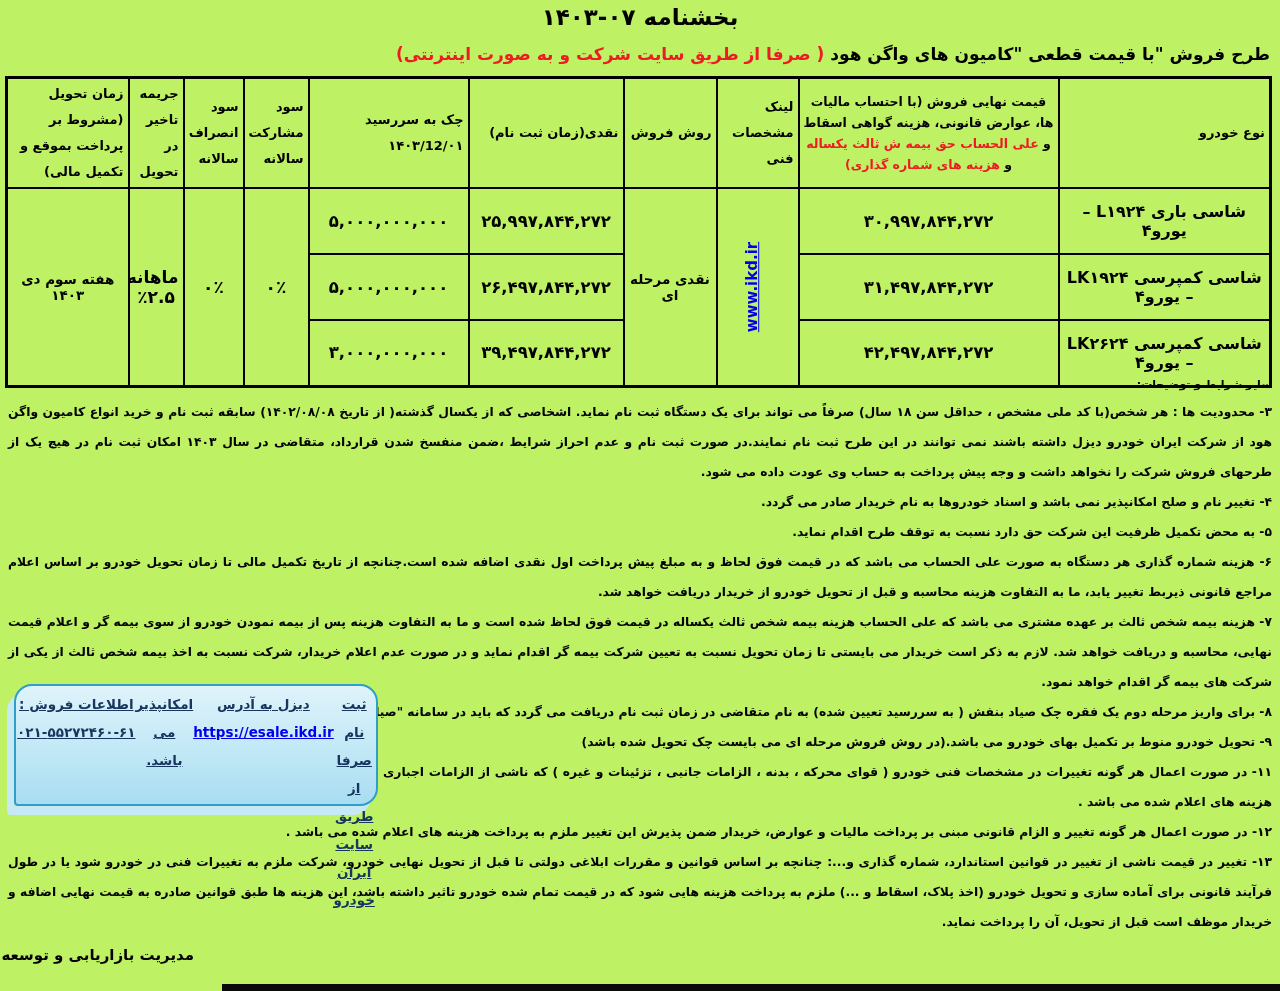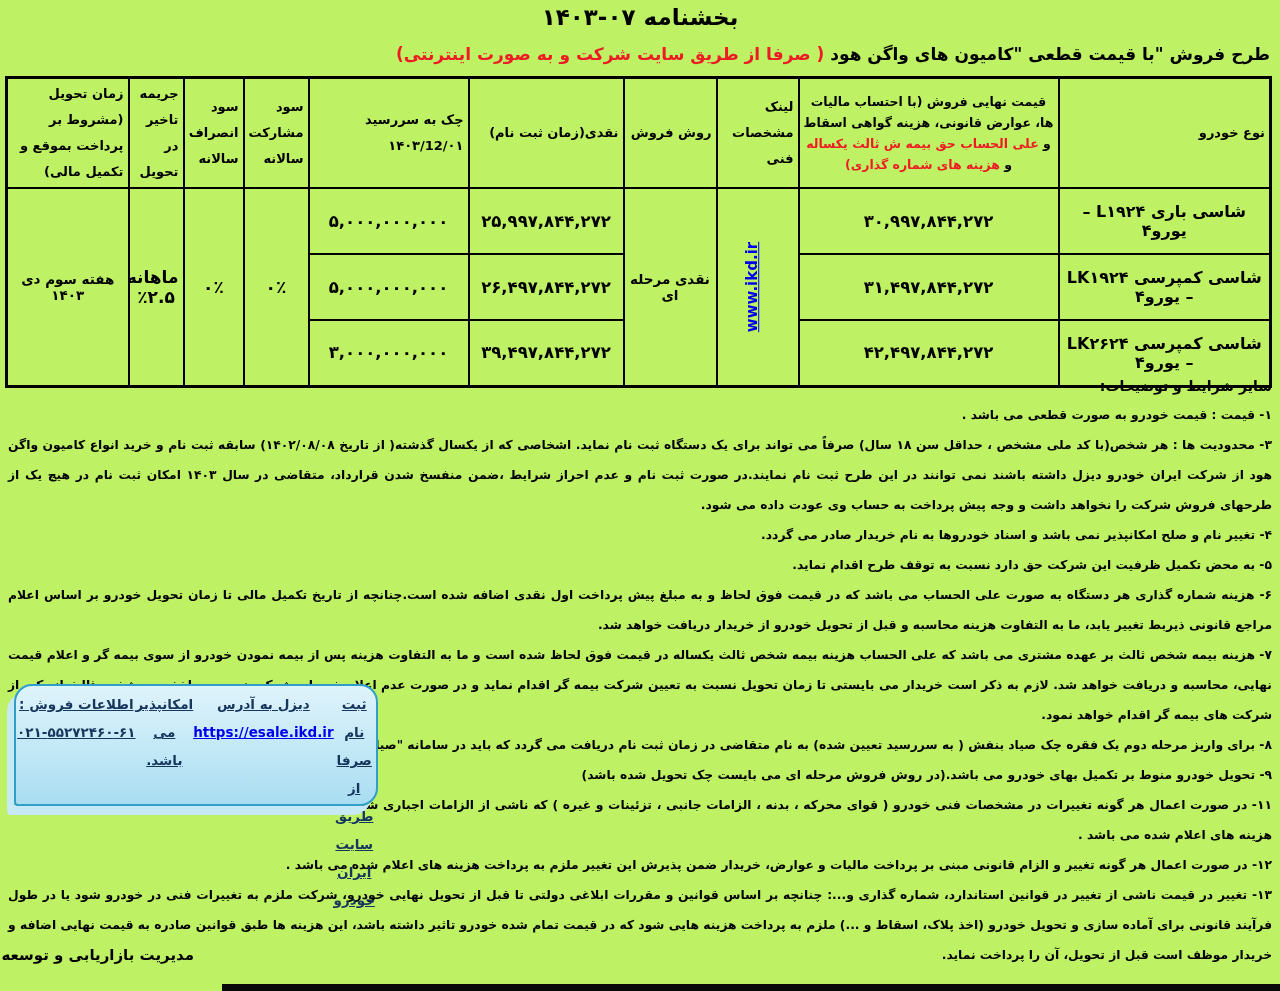--- a/index.html
+++ b/index.html
@@ -40,21 +40,21 @@
   td.c-pct   { font-size:17px; }
   td.c-deliv { font-size:13.5px; }
   td.c-link  { padding:0; }
   td.c-link .rot {
     display:inline-block; transform:rotate(-90deg); white-space:nowrap;
     color:#0000ee; text-decoration:underline; font-size:15px; font-weight:bold;
     direction:ltr;
   }
   
   .conditions { position:absolute; top:378px; right:8px; left:8px; z-index:1; }
-  .conditions h2 { font-size:14px; font-weight:bold; margin-bottom:6px; }
+  .conditions h2 { font-size:11px; font-weight:bold; margin-bottom:6px; }
   .conditions p {
     font-size:12.3px; font-weight:bold; line-height:30px;
     text-align:justify; text-align-last:right;
   }
   
   .callout {
     position:absolute; top:684px; right:902px; left:14px; height:122px; z-index:2;
     background:linear-gradient(180deg,#dff3fb 0%,#bfe7f6 60%,#a9ddf1 100%);
     border:2px solid #2f9ec9; border-radius:18px 18px 18px 4px;
     box-shadow:-7px 9px 0 #c7e9f6;
@@ -135,21 +135,20 @@
         <td class="c-name">شاسی کمپرسی LK۲۶۲۴ – یورو۴</td>
         <td class="c-num">۴۲,۴۹۷,۸۴۴,۲۷۲</td>
         <td class="c-num">۳۹,۴۹۷,۸۴۴,۲۷۲</td>
         <td class="c-num">۳,۰۰۰,۰۰۰,۰۰۰</td>
       </tr>
     </tbody>
   </table>
 
   <div class="conditions">
     <h2>سایر شرایط و توضیحات:</h2>
-    <p>۱- قیمت : قیمت خودرو به صورت قطعی می باشد .</p>
     <p>۳- محدودیت ها : هر شخص(با کد ملی مشخص ، حداقل سن ۱۸ سال) صرفاً می تواند برای یک دستگاه ثبت نام نماید. اشخاصی که از یکسال گذشته( از تاریخ ۱۴۰۲/۰۸/۰۸) سابقه ثبت نام و خرید انواع کامیون  واگن هود از شرکت ایران خودرو دیزل داشته باشند نمی توانند در این طرح ثبت نام نمایند.در صورت ثبت نام و عدم احراز شرایط ،ضمن منفسخ شدن قرارداد، متقاضی در سال ۱۴۰۳ امکان ثبت نام در هیچ یک از طرحهای فروش شرکت را نخواهد داشت و وجه پیش پرداخت به حساب وی عودت داده می شود.</p>
     <p>۴- تغییر نام و صلح امکانپذیر نمی باشد و اسناد خودروها به نام خریدار صادر می گردد.</p>
     <p>۵- به محض تکمیل ظرفیت این شرکت حق دارد نسبت به توقف طرح اقدام نماید.</p>
     <p>۶- هزینه شماره گذاری هر دستگاه به صورت علی الحساب می باشد که در قیمت فوق لحاظ و به مبلغ پیش پرداخت اول نقدی اضافه شده است.چنانچه از تاریخ تکمیل مالی تا زمان تحویل خودرو بر اساس اعلام مراجع قانونی ذیربط تغییر یابد، ما به التفاوت هزینه محاسبه و قبل از تحویل خودرو از خریدار دریافت خواهد شد.</p>
     <p>۷- هزینه بیمه شخص ثالث بر عهده مشتری می باشد که علی الحساب هزینه بیمه شخص ثالث یکساله در قیمت فوق لحاظ شده است و ما به التفاوت هزینه پس از بیمه نمودن خودرو از سوی بیمه گر و اعلام قیمت نهایی، محاسبه و دریافت خواهد شد. لازم به ذکر است خریدار می بایستی تا زمان تحویل نسبت به تعیین شرکت بیمه گر اقدام نماید و در صورت عدم اعلام خریدار، شرکت نسبت به اخذ بیمه شخص ثالث از یکی از شرکت های بیمه گر اقدام خواهد نمود.</p>
     <p>۸- برای واریز مرحله دوم یک فقره چک صیاد بنفش ( به سررسید تعیین شده) به نام متقاضی در زمان ثبت نام دریافت می گردد که باید در سامانه "صیاد" و مشخصات متقاضی در سامانه "ثنا" ثبت شده باشد.</p>
     <p>۹- تحویل خودرو منوط بر تکمیل بهای خودرو می باشد.(در روش فروش  مرحله ای  می بایست چک  تحویل شده باشد)</p>
     <p>۱۱- در صورت اعمال هر گونه تغییرات در مشخصات فنی خودرو ( قوای محرکه ، بدنه ، الزامات جانبی ، تزئینات و غیره ) که ناشی از الزامات اجباری شرکت میباشد خریدار ضمن پذیرش این تغییر ملزم به پرداخت هزینه های اعلام شده می باشد .</p>
     <p>۱۲- در صورت اعمال هر گونه تغییر و الزام قانونی مبنی بر پرداخت مالیات و عوارض، خریدار ضمن پذیرش این تغییر ملزم به پرداخت هزینه های اعلام شده می باشد .</p>
     <p>۱۳- تغییر در قیمت ناشی از تغییر در قوانین استاندارد، شماره گذاری و...: چنانچه بر اساس قوانین و مقررات ابلاغی دولتی تا قبل از تحویل نهایی خودرو، شرکت ملزم به تغییرات فنی در خودرو شود یا در طول فرآیند قانونی برای آماده سازی و تحویل خودرو (اخذ پلاک، اسقاط و ...) ملزم به پرداخت هزینه هایی شود که در قیمت تمام شده خودرو تاثیر داشته باشد، این هزینه ها طبق قوانین صادره به قیمت نهایی اضافه و خریدار موظف است قبل از تحویل، آن را پرداخت نماید.</p>

